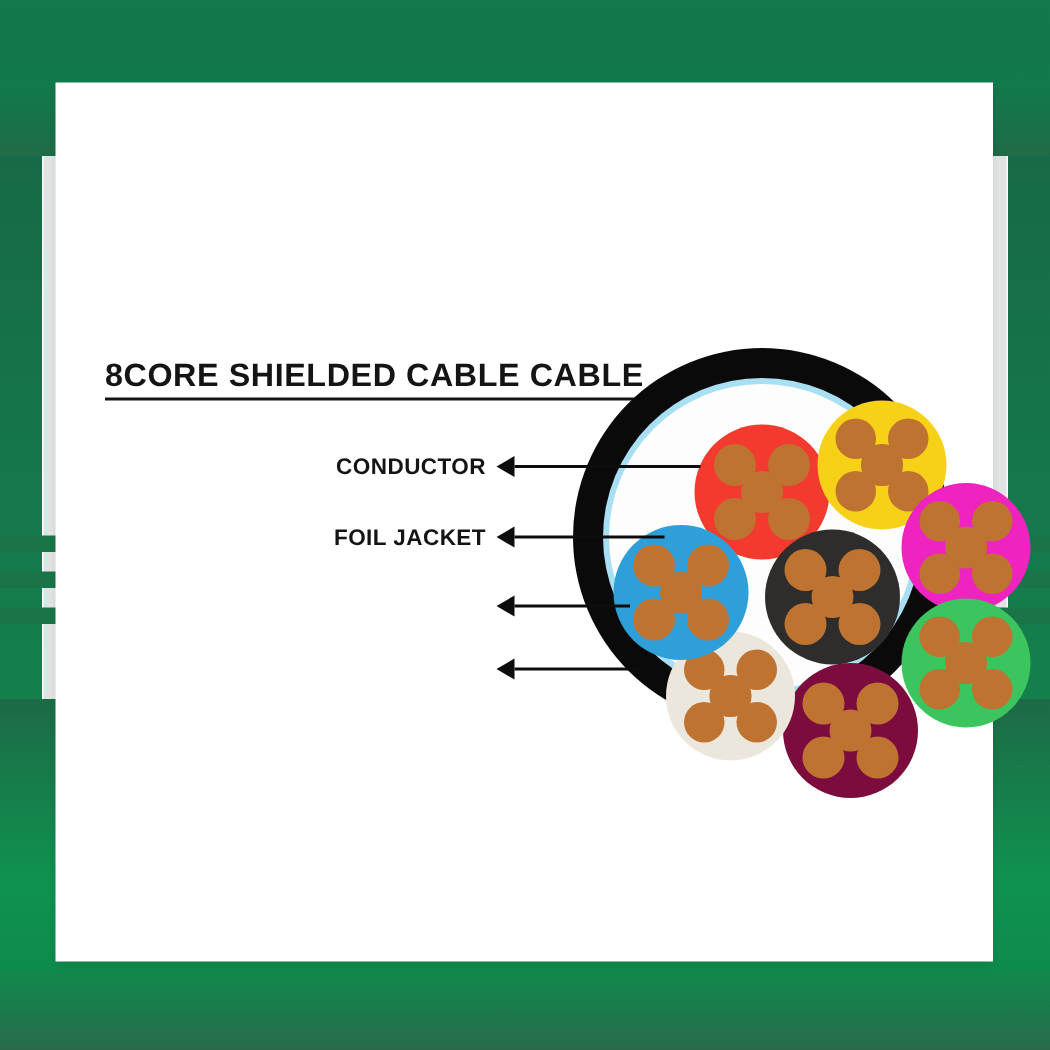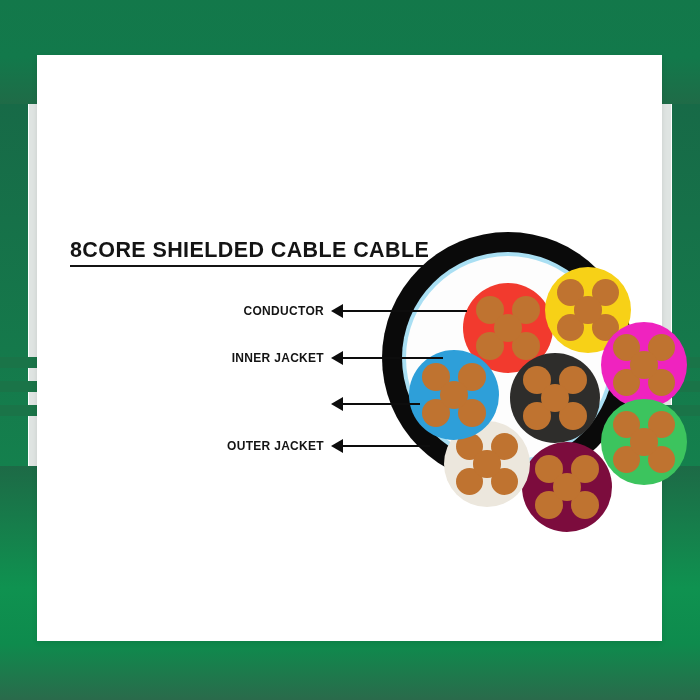--- a/index.html
+++ b/index.html
@@ -65,21 +65,21 @@
     border-bottom:2px solid #141414; padding-bottom:2px;
   }
 
   
   .callouts { position:absolute; left:0; top:0; width:700px; height:700px; }
   .callout-row {
     position:absolute; height:22px;
     display:flex; align-items:center; justify-content:flex-end;
   }
   .callout-label {
-    font-size:12px; font-weight:600; letter-spacing:0.3px;
+    font-size:15px; font-weight:600; letter-spacing:0.3px;
     color:#141414; white-space:nowrap;
   }
   .arrowhead {
     width:0; height:0; margin-left:7px;
     border-top:7px solid transparent;
     border-bottom:7px solid transparent;
     border-right:12px solid #0d0d0d;
   }
   .leader {
     position:absolute; height:2.4px; background:#0d0d0d;
@@ -207,29 +207,28 @@
   <div class="callouts">
 
     <div class="leader" style="left:343px; top:310px; width:124px;"></div>
     <div class="callout-row" style="left:205px; top:300px; width:138px;">
       <span class="callout-label">CONDUCTOR</span>
       <span class="arrowhead"></span>
     </div>
 
     <div class="leader" style="left:343px; top:357px; width:100px;"></div>
     <div class="callout-row" style="left:190px; top:347px; width:153px;">
-      <span class="callout-label">INNER JACKET</span>
+      <span class="callout-label">FOIL JACKET</span>
       <span class="arrowhead"></span>
     </div>
 
     <div class="leader" style="left:343px; top:403px; width:77px;"></div>
     <div class="callout-row" style="left:183px; top:393px; width:160px;">
       <span class="arrowhead"></span>
     </div>
 
     <div class="leader" style="left:343px; top:445px; width:87px;"></div>
     <div class="callout-row" style="left:190px; top:435px; width:153px;">
-      <span class="callout-label">OUTER JACKET</span>
       <span class="arrowhead"></span>
     </div>
 
   </div>
 </div>
 
 </body></html>

